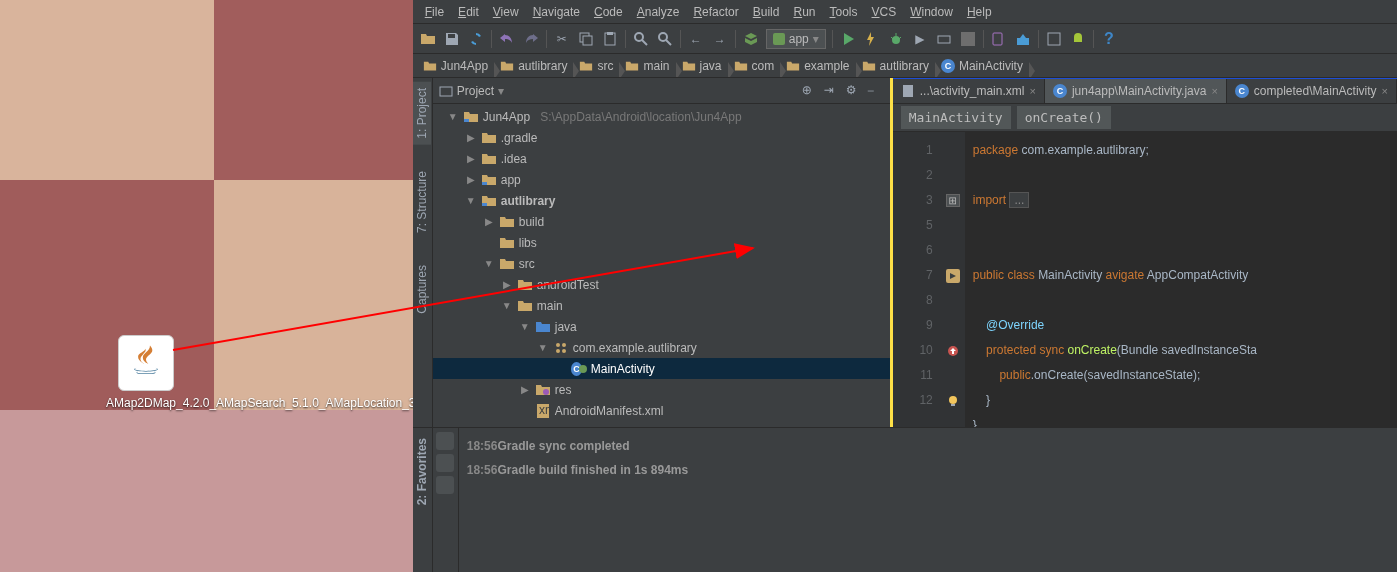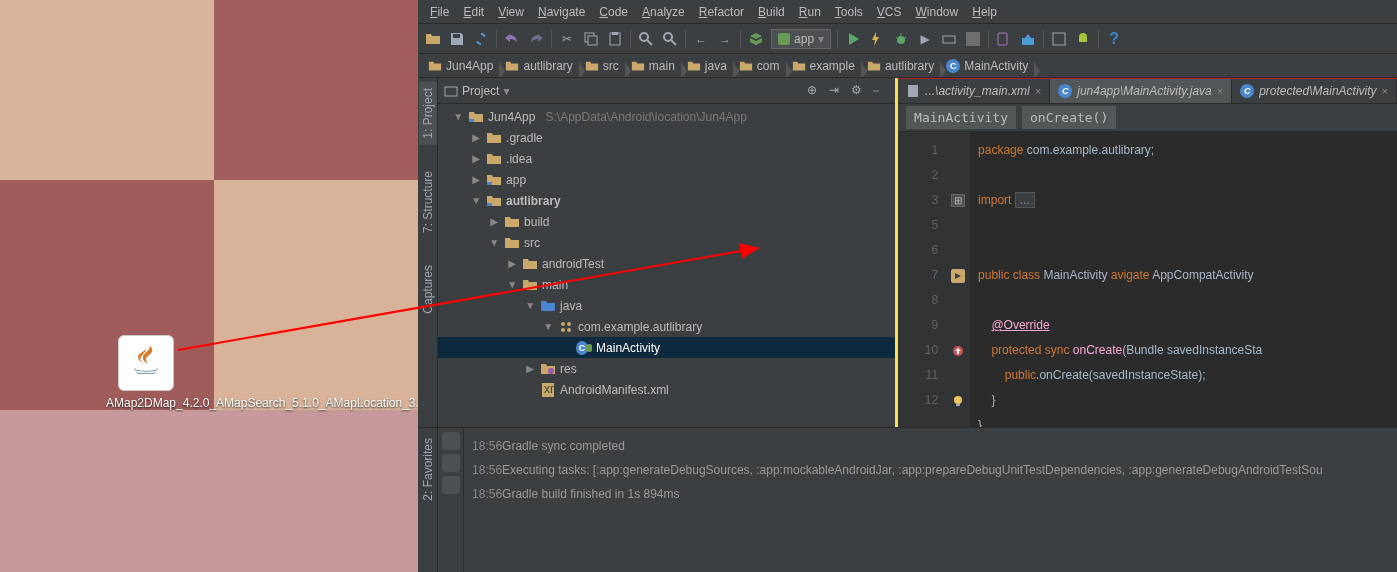--- a/index.html
+++ b/index.html
@@ -38,40 +38,40 @@
 .tree{flex:1;overflow:auto;padding:2px 0;position:relative;}
 .tree::-webkit-scrollbar{width:10px;}
 .tree::-webkit-scrollbar-thumb{background:#5a5d5f;border-radius:2px;}
 .tree-row{height:21px;display:flex;align-items:center;gap:4px;padding-right:6px;color:#bbb;white-space:nowrap;}
 .tree-row.selected{background:#0d293e;color:#fff;}
 .tree-row .indent{display:inline-block;}
 .tree-arrow{width:12px;text-align:center;color:#888;font-size:10px;}
 .node-icon{width:16px;height:16px;display:flex;align-items:center;justify-content:center;}
 .class-icon{background:#4a86cf;border-radius:50%;width:14px;height:14px;color:#fff;font-size:9px;font-weight:bold;display:flex;align-items:center;justify-content:center;}
 .editor-area{flex:1;display:flex;flex-direction:column;min-width:0;}
-.editor-tabs{height:26px;display:flex;align-items:center;background:#b91c1c;border-bottom:1px solid #2b2b2b;font-style:italic;}
+.editor-tabs{height:26px;display:flex;align-items:center;background:#1d4ed8;border-bottom:1px solid #2b2b2b;}
 .etab{height:24px;padding:0 8px;display:flex;align-items:center;gap:5px;background:#3c3f41;border-right:1px solid #2b2b2b;color:#bbb;font-size:11px;}
 .etab.active{background:#515658;}
 .etab .close{color:#888;font-size:11px;}
 .crumb-code{height:28px;display:flex;align-items:center;padding:0 8px;gap:6px;background:#3c3f41;border-bottom:1px solid #2b2b2b;}
 .crumb-code .tag{padding:4px 8px;background:#525758;color:#bdbdbd;font-family:monospace;font-size:13px;}
 .code{flex:1;display:flex;background:#2b2b2b;overflow:hidden;font-family:Consolas,monospace;font-size:13px;}
 .gutter-num{width:48px;background:#313335;color:#606366;text-align:right;padding:6px 8px 0 0;line-height:25px;}
 .gutter-marks{width:24px;background:#313335;padding-top:6px;}
 .mark{height:25px;display:flex;align-items:center;justify-content:center;}
 .code-body{flex:1;padding:6px 0 0 8px;line-height:25px;color:#a9b7c6;white-space:pre;}
 .kw{color:#cc7832;}
 .cls{color:#a9b7c6;}
-.ann{color:#f9a8d4;text-decoration:underline;}
-.fn{color:#f9a8d4;}
+.ann{color:#7dd3fc;}
+.fn{color:#bef264;}
 .pkg{color:#a9b7c6;}
 .fold{background:#3c3f41;border:1px solid #555;padding:0 4px;color:#888;}
 .event-log{height:145px;border-top:1px solid #2b2b2b;display:flex;flex-direction:column;background:#3c3f41;}
 .event-header{height:22px;padding:0 8px;display:flex;align-items:center;color:#bbb;border-bottom:1px solid #2b2b2b;}
-.event-body{flex:1;display:flex;}
+.event-body{flex:1;display:flex;font-weight:bold;}
 .event-gutter{width:26px;background:#3c3f41;border-right:1px solid #2b2b2b;display:flex;flex-direction:column;align-items:center;padding-top:4px;gap:4px;}
 .ev-icon{width:18px;height:18px;background:#4c5052;border-radius:3px;}
 .event-lines{flex:1;padding:6px 8px;color:#999;line-height:24px;font-size:12px;}
 .event-lines .t{color:#888;}
 .arrow-overlay{position:absolute;pointer-events:none;z-index:100;}
 </style>
 </head>
 <body>
 
 <div class="desktop">
@@ -393,20 +393,30 @@
             <span class="tree-arrow">▶</span>
             <span class="node-icon">
               <svg width="16" height="16">
                 <path fill="#c9a86a" d="M1 3h5l1 2h8v8H1z"></path>
               </svg>
             </span>
             <span style="">build</span>
           </div>
           <div class="tree-row">
             <span class="indent" style="width:46px"></span>
+            <span class="tree-arrow"></span>
+            <span class="node-icon">
+              <svg width="16" height="16">
+                <path fill="#c9a86a" d="M1 3h5l1 2h8v8H1z"></path>
+              </svg>
+            </span>
+            <span style="">libs</span>
+          </div>
+          <div class="tree-row">
+            <span class="indent" style="width:46px"></span>
             <span class="tree-arrow">▼</span>
             <span class="node-icon">
               <svg width="16" height="16">
                 <path fill="#c9a86a" d="M1 3h5l1 2h8v8H1z"></path>
               </svg>
             </span>
             <span style="">src</span>
           </div>
           <div class="tree-row">
             <span class="indent" style="width:64px"></span>
@@ -496,21 +506,21 @@
             <span>...\activity_main.xml</span>
             <span class="close">×</span>
           </div>
           <div class="etab active">
             <span class="class-icon">C</span>
             <span>jun4app\MainActivity.java</span>
             <span class="close">×</span>
           </div>
           <div class="etab">
             <span class="class-icon">C</span>
-            <span>protected\MainActivity</span>
+            <span>completed\MainActivity</span>
             <span class="close">×</span>
           </div>
         </div>
       <div class="crumb-code">
         <span class="tag">MainActivity</span>
         <span class="tag">onCreate()</span>
       </div>
       <div class="code">
         <div class="gutter-num" id="linenums">
             <div>1</div>
@@ -579,19 +589,18 @@
             <span>2: Favorites</span>
           </div>
       </div>
       <div class="event-gutter">
         <div class="ev-icon"></div>
         <div class="ev-icon"></div>
         <div class="ev-icon"></div>
       </div>
       <div class="event-lines" id="events">
           <div><span class="t">18:56</span>Gradle sync completed</div>
-          <div><span class="t">18:56</span>Executing tasks: [:app:generateDebugSources, :app:mockableAndroidJar, :app:prepareDebugUnitTestDependencies, :app:generateDebugAndroidTestSou</div>
           <div><span class="t">18:56</span>Gradle build finished in 1s 894ms</div>
         </div>
     </div>
   </div>
 
 </div>
 
 </body></html>

